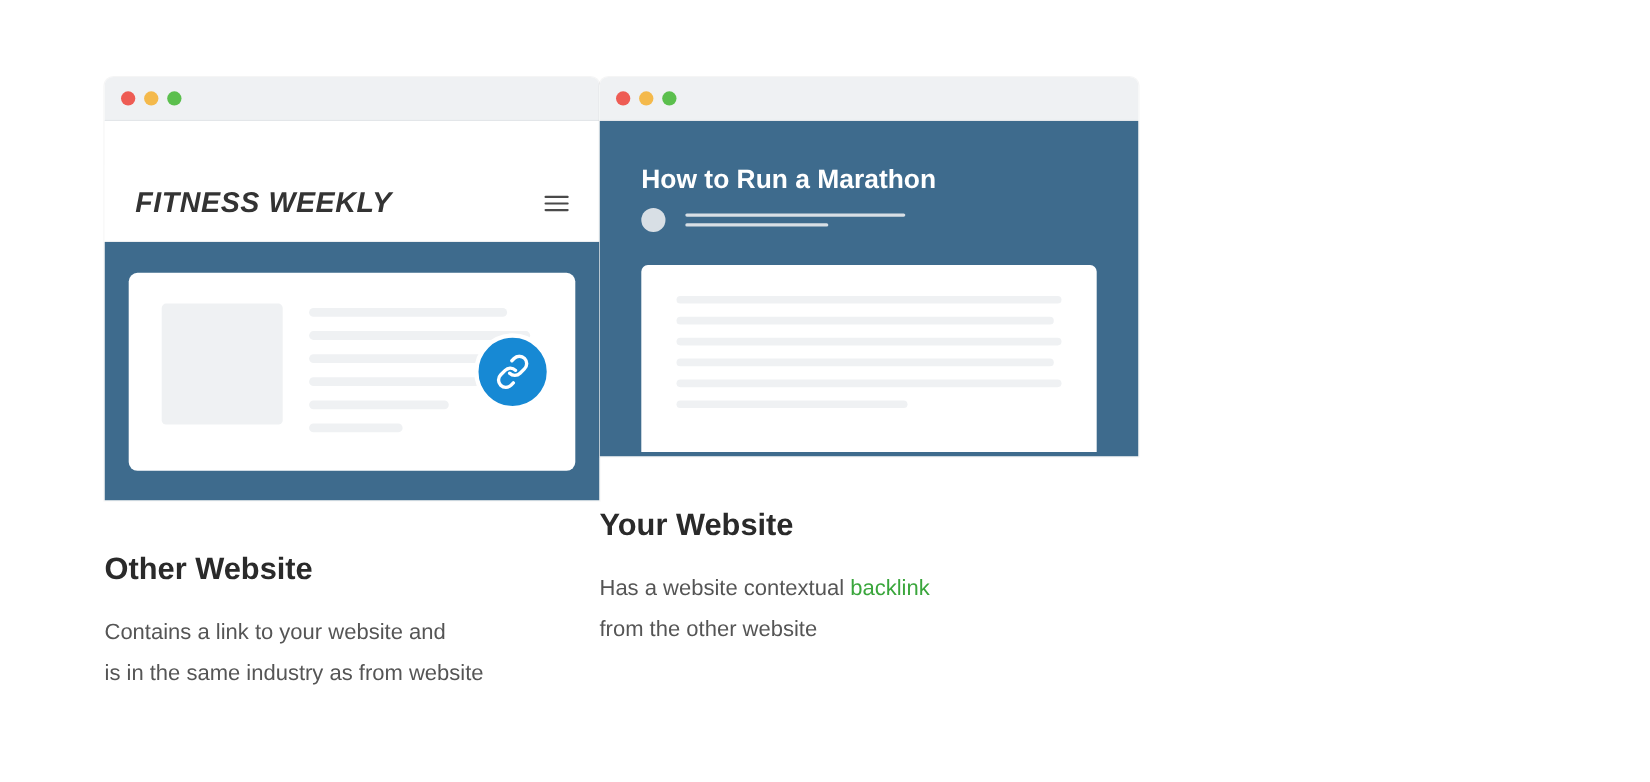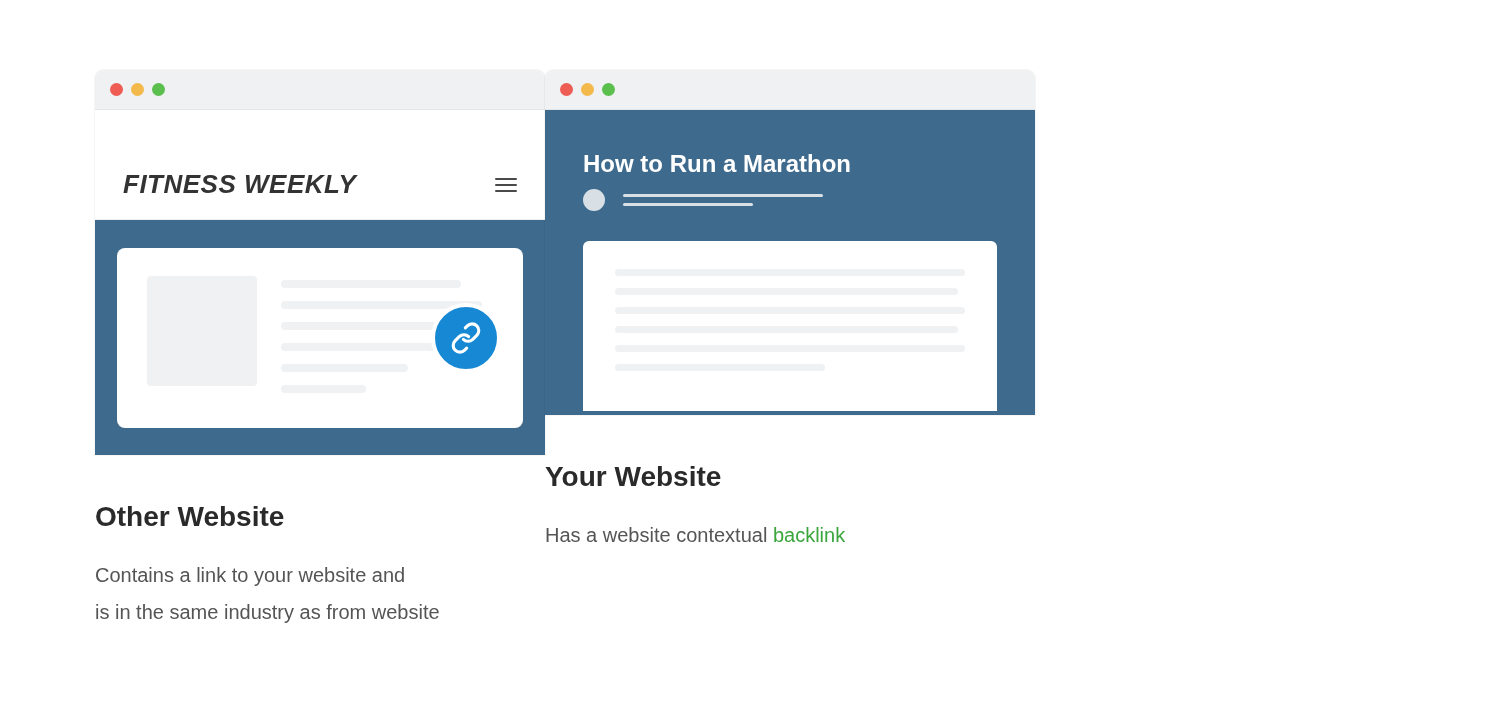--- a/index.html
+++ b/index.html
@@ -242,17 +242,18 @@
           <div class="pl w100"></div>
           <div class="pl w65"></div>
         </div>
       </div>
     </div>
 
     <div class="caption">
       <h2>Your Website</h2>
       <p>
         <span>Has a website contextual </span><span class="green">backlink</span><br>
+        <span>from the other website</span>
       </p>
     </div>
   </div>
 
 </div>
 
 </body></html>

